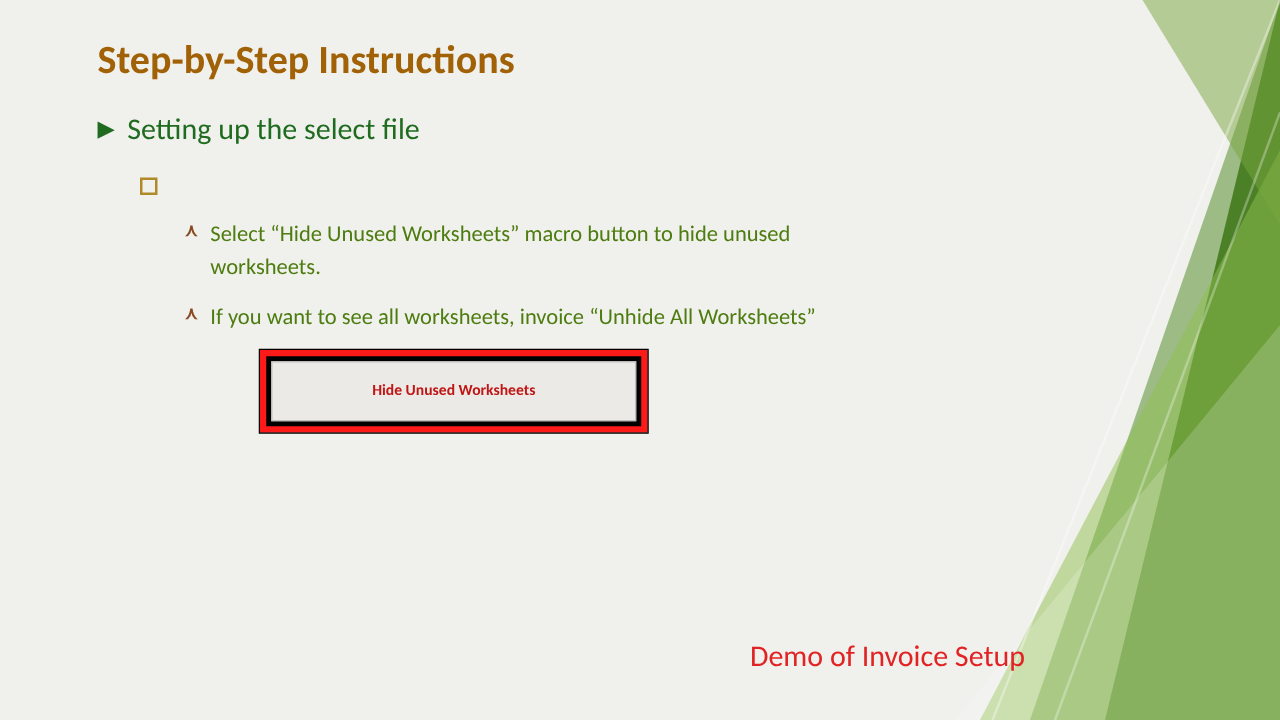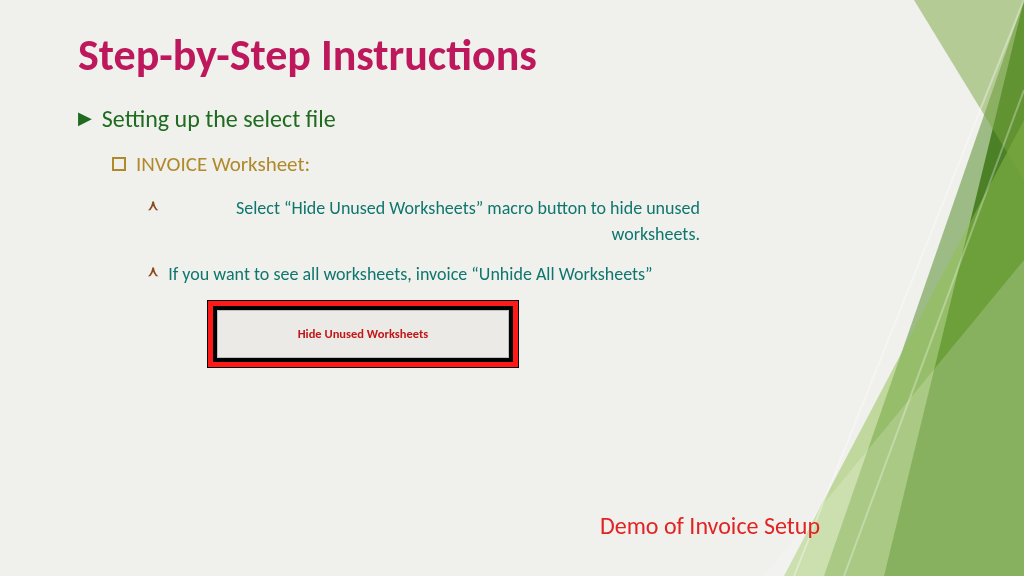--- a/index.html
+++ b/index.html
@@ -13,22 +13,22 @@
   
   .art { position:absolute; top:0; right:0; width:260px; height:576px; pointer-events:none; }
   .art svg { width:100%; height:100%; }
 
   .content {
     position: relative;
     padding: 28px 60px 0 78px;
     width: 760px;
   }
   .title {
-    color: #be185d;
-    font-size: 44px;
+    color: #a16207;
+    font-size: 32px;
     font-weight: 700;
     margin-bottom: 22px;
   }
   .lvl1 {
     display:flex;
     align-items:flex-start;
     gap:10px;
     margin-bottom:18px;
   }
   .lvl1 .bullet { color:#1f6b1f; font-size:18px; line-height:28px; }
@@ -48,21 +48,21 @@
 
   .lvl3 {
     display:flex;
     align-items:flex-start;
     gap:10px;
     margin-left:70px;
     margin-bottom:14px;
     max-width: 600px;
   }
   .lvl3 .bullet { color:#8a4a20; font-size:14px; line-height:22px; font-weight:bold; }
-  .lvl3 .text  { color:#0f766e; font-size:18px; line-height:1.45;text-align:right; }
+  .lvl3 .text  { color:#4d7c0f; font-size:18px; line-height:1.45; }
 
   .macro-card {
     margin-left: 130px;
     margin-top: 10px;
     width: 310px;
     background:#000;
     border:5px solid #ff1a1a;
     outline:1px solid #000;
     padding:4px;
     display:flex;
@@ -116,21 +116,20 @@
   <div class="content">
     <h1 class="title">Step-by-Step Instructions</h1>
 
     <div class="lvl1">
       <span class="bullet">▶</span>
       <span class="text">Setting up the select file</span>
     </div>
 
     <div class="lvl2">
       <span class="bullet"></span>
-      <span class="text">INVOICE Worksheet:</span>
     </div>
 
     <div class="lvl3">
       <span class="bullet">⋏</span>
       <span class="text">Select “Hide Unused Worksheets” macro button to hide unused worksheets.</span>
     </div>
 
     <div class="lvl3">
       <span class="bullet">⋏</span>
       <span class="text">If you want to see all worksheets, invoice “Unhide All Worksheets”</span>

